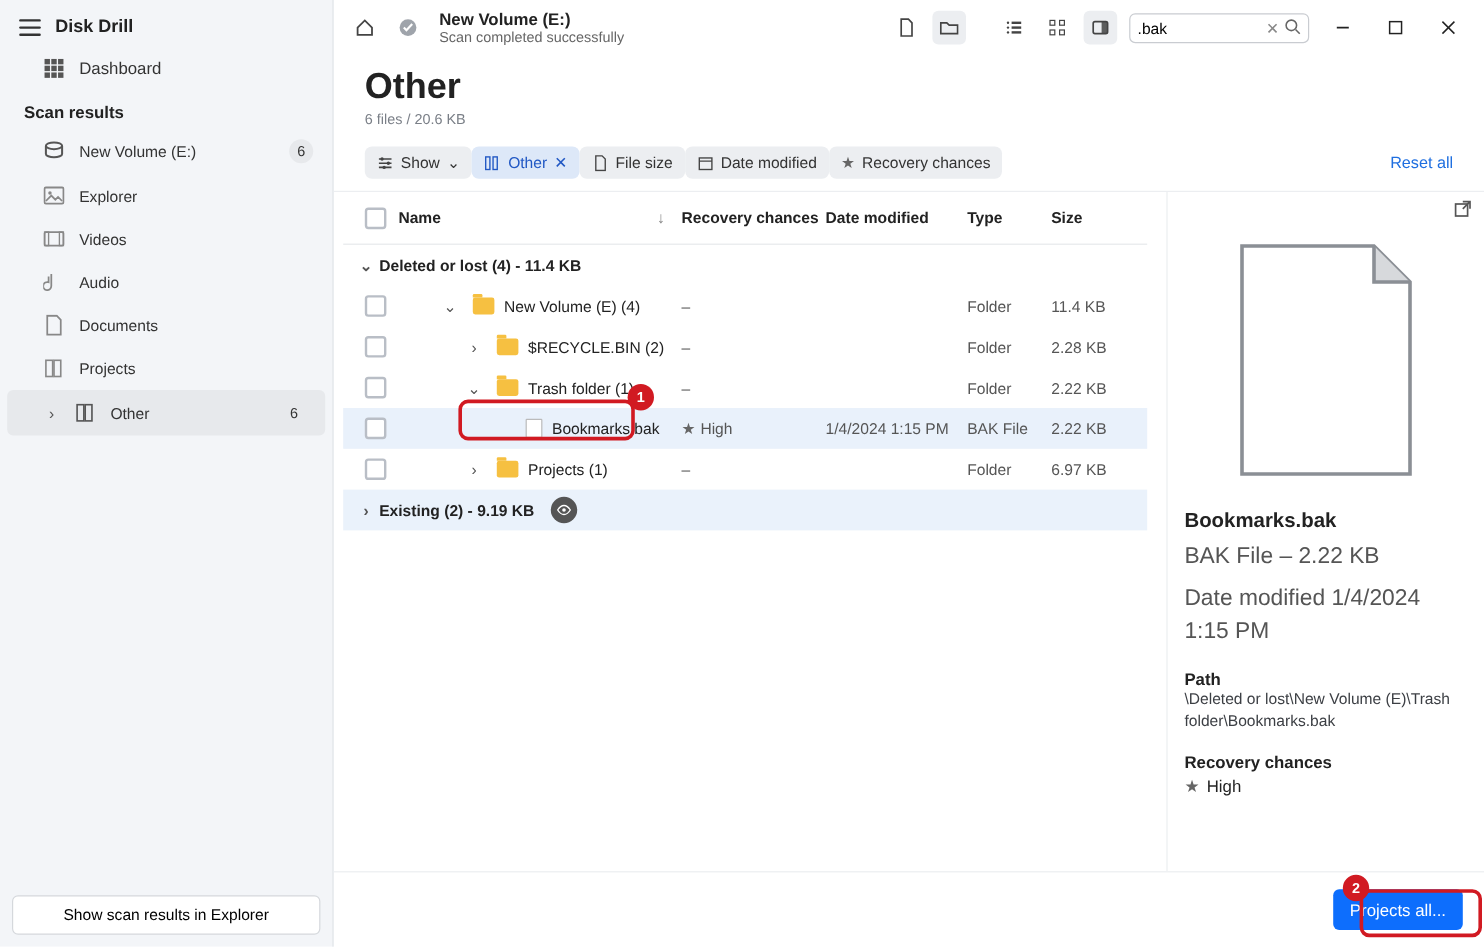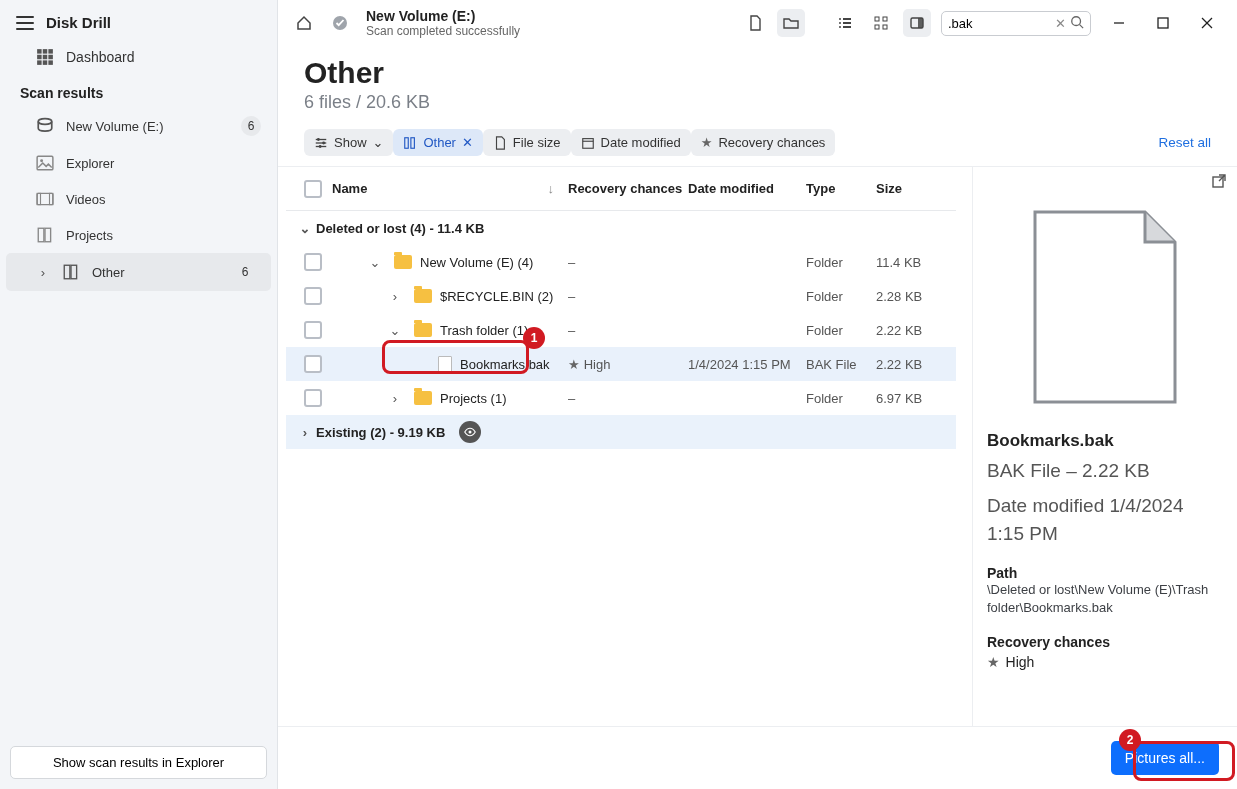--- a/index.html
+++ b/index.html
@@ -28,21 +28,21 @@
 .title-block{display:flex;flex-direction:column;margin-left:4px;margin-right:auto;}
 .title-block .t1{font-weight:700;font-size:14px;line-height:16px;}
 .title-block .t2{font-size:12px;color:#666;}
 .viewicons{display:flex;gap:8px;align-items:center;}
 .searchwrap{display:flex;align-items:center;border:1px solid #c9ccd1;border-radius:5px;padding:3px 6px;gap:4px;margin:0 2px;width:150px;}
 .searchwrap input{border:none;outline:none;flex:1;font-size:13px;min-width:0;}
 .winbtn{width:36px;height:28px;display:flex;align-items:center;justify-content:center;cursor:pointer;color:#222;}
 
 .heading{padding:10px 26px 2px 26px;}
 .heading h1{font-size:30px;font-weight:700;}
-.heading .sub{color:#7a7f87;font-size:18px;margin-top:2px;}
+.heading .sub{color:#7a7f87;font-size:12px;margin-top:2px;}
 
 .filters{display:flex;align-items:center;padding:14px 26px 10px 26px;}
 .chip{display:flex;align-items:center;gap:6px;background:#eceef1;border-radius:6px;padding:6px 10px;cursor:pointer;font-size:13px;color:#333;}
 .chip.blue{background:#dde8f8;color:#2158c4;}
 .chip .x{color:#2158c4;}
 .reset{margin-left:auto;color:#1f6fe0;cursor:pointer;font-size:13.5px;}
 
 .content{flex:1;display:flex;overflow:hidden;border-top:1px solid #eceef1;}
 .listarea{flex:1;display:flex;flex-direction:column;padding:0 16px 0 8px;}
 .th{display:flex;align-items:center;border-bottom:1px solid #e7e9ec;height:44px;padding-left:8px;}
@@ -147,20 +147,36 @@
             <rect x="1" y="3" width="14" height="10" rx="1" fill="none" stroke="#888" stroke-width="1.3"></rect>
             <rect x="1" y="3" width="3" height="10" fill="none" stroke="#888" stroke-width="1"></rect>
             <rect x="12" y="3" width="3" height="10" fill="none" stroke="#888" stroke-width="1"></rect>
           </svg>
         </span>
       <span>Videos</span>
     </div>
     <div class="nav-item">
       <span class="nicon">
           <svg viewBox="0 0 16 16">
+            <path d="M6 2v9a3 3 0 1 1-2-2.8V4" fill="none" stroke="#888" stroke-width="1.3"></path>
+          </svg>
+        </span>
+      <span>Audio</span>
+    </div>
+    <div class="nav-item">
+      <span class="nicon">
+          <svg viewBox="0 0 16 16">
+            <path d="M3 1h7l3 3v11H3z" fill="none" stroke="#888" stroke-width="1.3"></path>
+          </svg>
+        </span>
+      <span>Documents</span>
+    </div>
+    <div class="nav-item">
+      <span class="nicon">
+          <svg viewBox="0 0 16 16">
             <rect x="2" y="2" width="5" height="12" fill="none" stroke="#888" stroke-width="1.2"></rect>
             <rect x="8" y="2" width="5" height="12" fill="none" stroke="#888" stroke-width="1.2"></rect>
           </svg>
         </span>
       <span>Projects</span>
     </div>
     <div class="nav-item active">
       <span class="expander">›</span>
       <span class="nicon">
           <svg viewBox="0 0 16 16">
@@ -426,18 +442,18 @@
         <div class="val">\Deleted or lost\New Volume (E)\Trash folder\Bookmarks.bak</div>
         <div class="lbl">Recovery chances</div>
         <div class="rc">
             <span class="star">★</span>
             <span>High</span>
           </div>
       </aside>
     </div>
 
     <div class="bottombar" style="position:relative">
-      <button class="recover">Pictures all...</button>
+      <button class="recover">Projects all...</button>
       <div class="callout" style="right:2px;bottom:8px;width:102px;height:40px;"></div>
       <div class="callno" style="right:96px;bottom:38px;">2</div>
     </div>
   </main>
 </div>
 
 </body></html>

